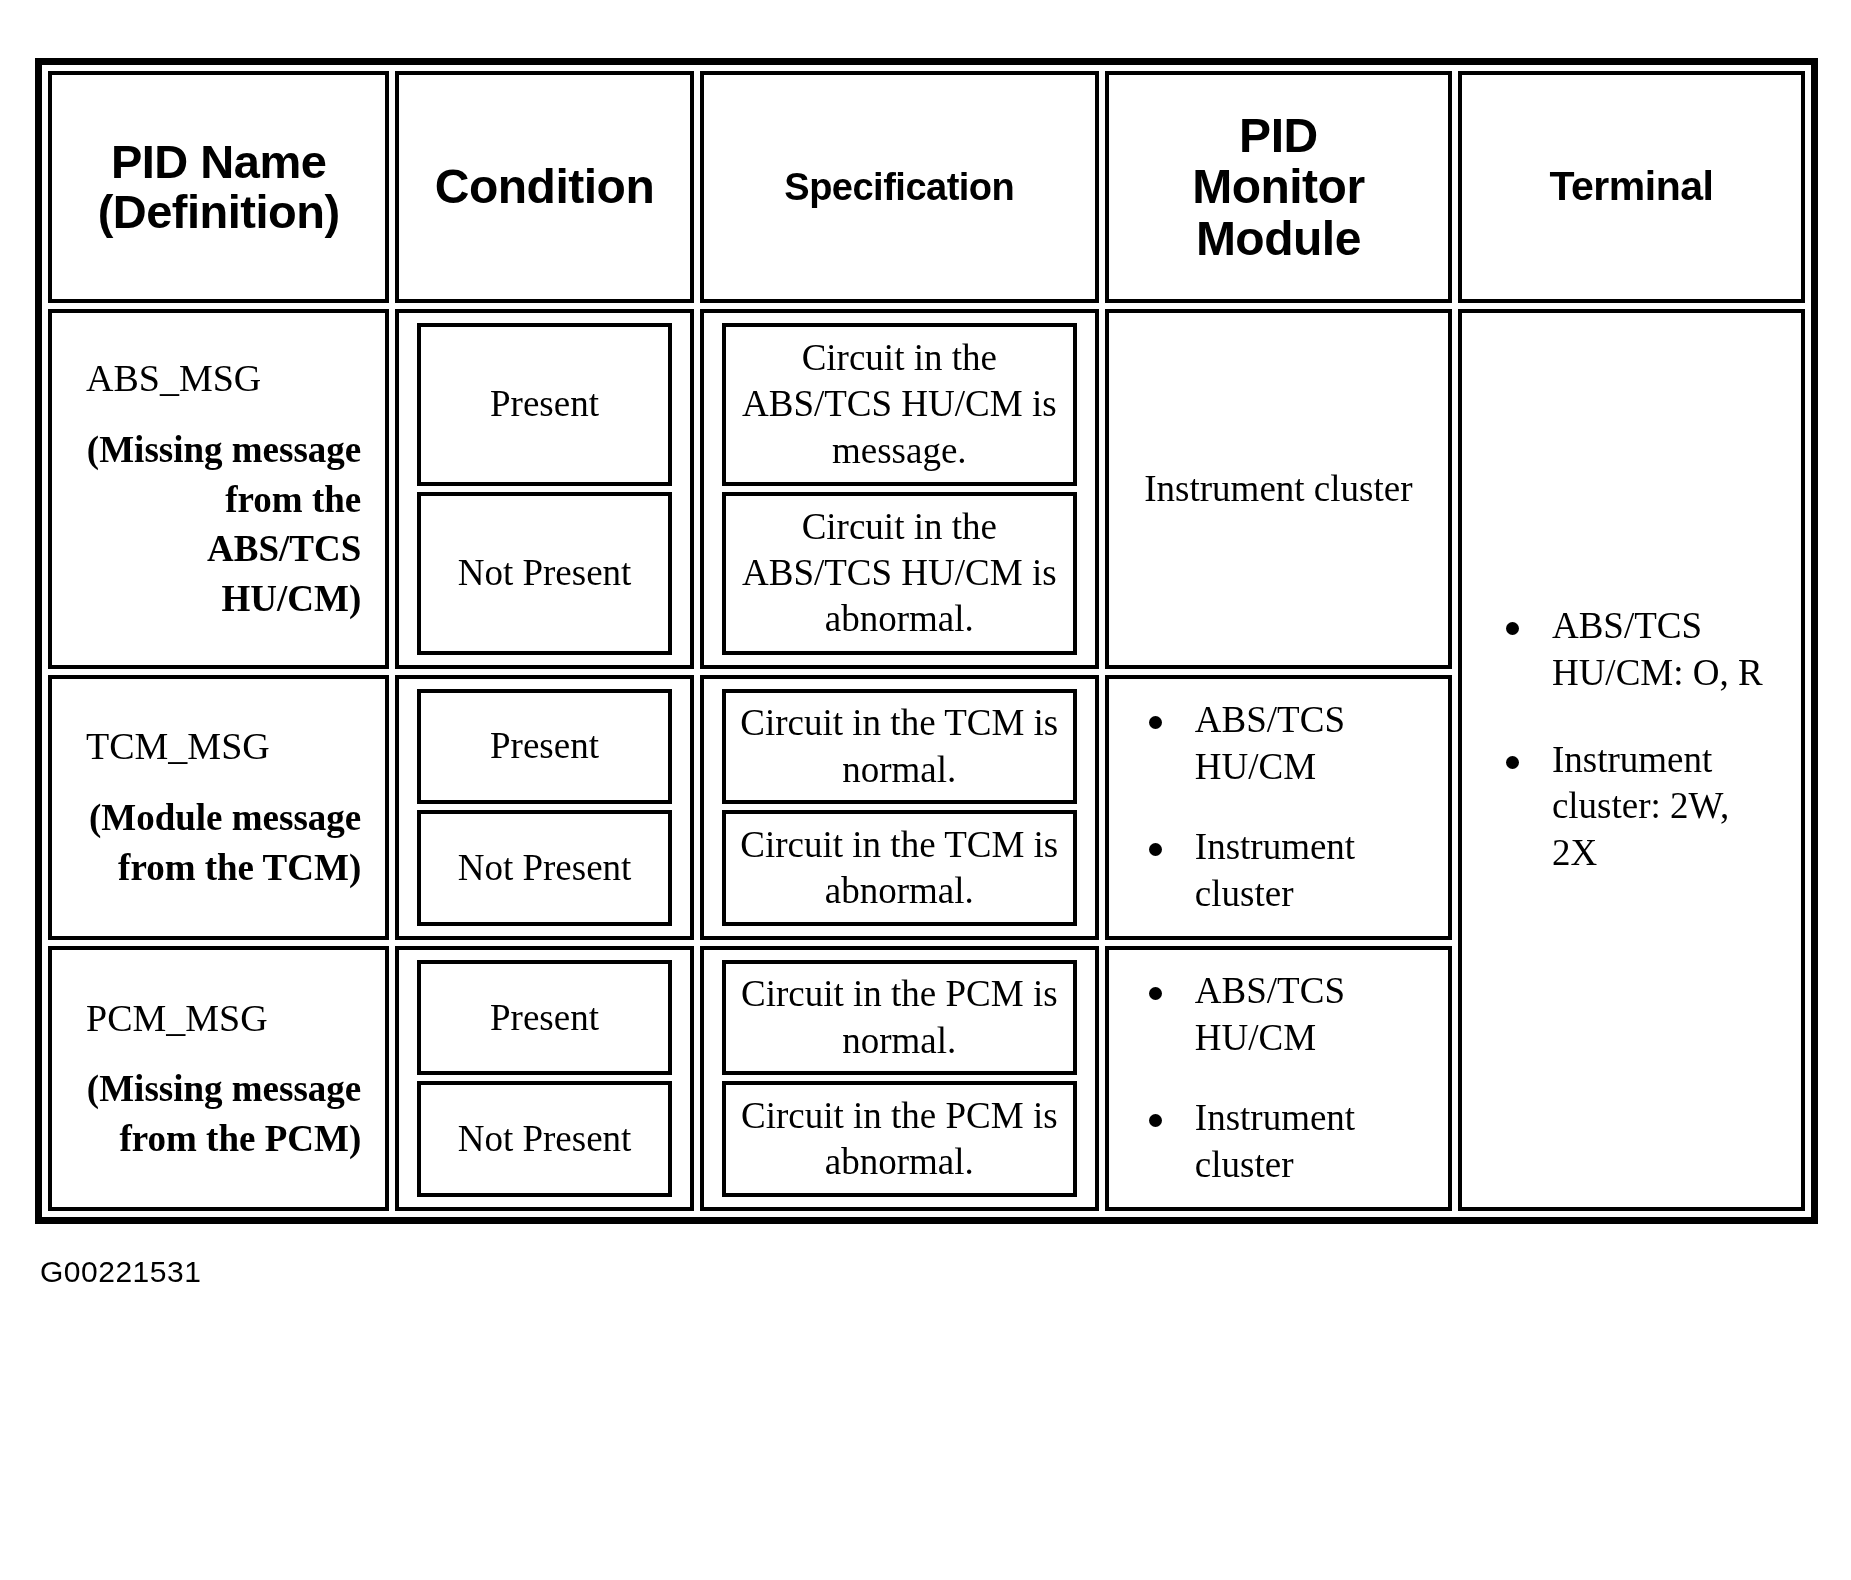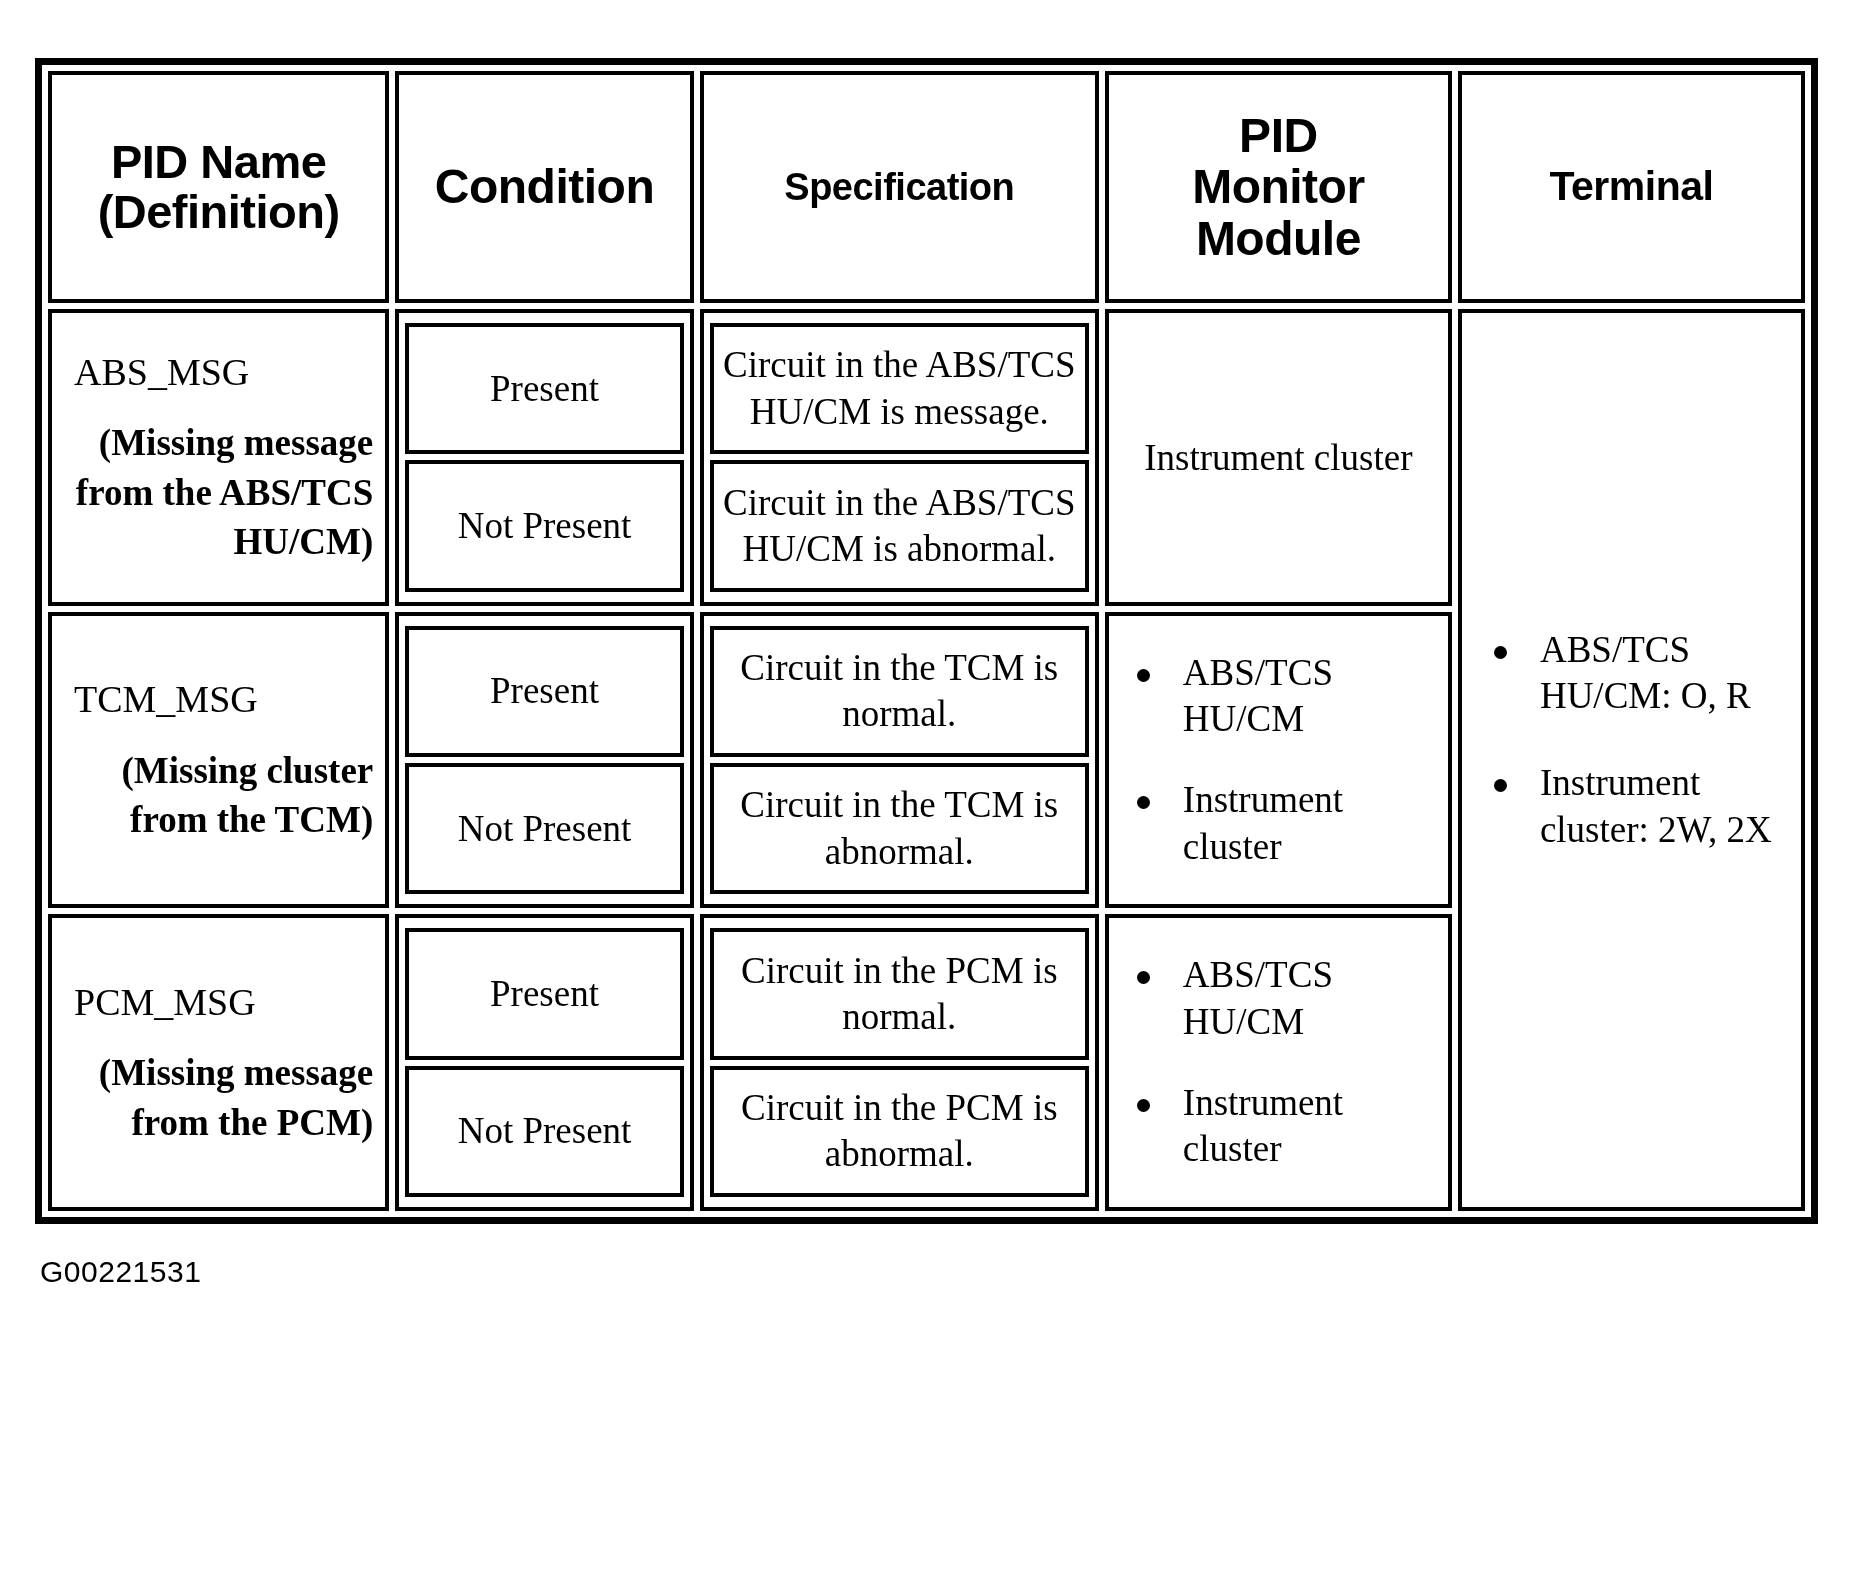--- a/index.html
+++ b/index.html
@@ -42,21 +42,21 @@
     height: 100%;
     table-layout: fixed;
   }
 
   table.pid-table td,
   table.pid-table th {
     border: 4px solid #000;
     background: #fff;
     vertical-align: middle;
     text-align: center;
-    padding: 4px 6px;
+    padding: 4px 18px;
     box-sizing: border-box;
   }
 
   
   thead th {
     font-family: "Liberation Sans", "DejaVu Sans", sans-serif;
     font-weight: bold;
     font-size: 47px;
     line-height: 1.07;
     letter-spacing: -0.5px;
@@ -250,21 +250,21 @@
                 <span class="dot"></span>
                 <span>Instrument cluster: 2W, 2X</span>
               </li>
             </ul>
           </td>
         </tr>
 
         <tr>
           <td class="pidname-cell">
             <span class="pidname-title">TCM_MSG</span>
-            <span class="pidname-def">(Missing cluster from the TCM)</span>
+            <span class="pidname-def">(Module message from the TCM)</span>
           </td>
 
           <td class="split-host">
             <table class="sub">
               <tbody>
                   <tr>
                     <td class="cond-cell">Present</td>
                   </tr>
               <tr>
                     <td class="cond-cell">Not Present</td>

